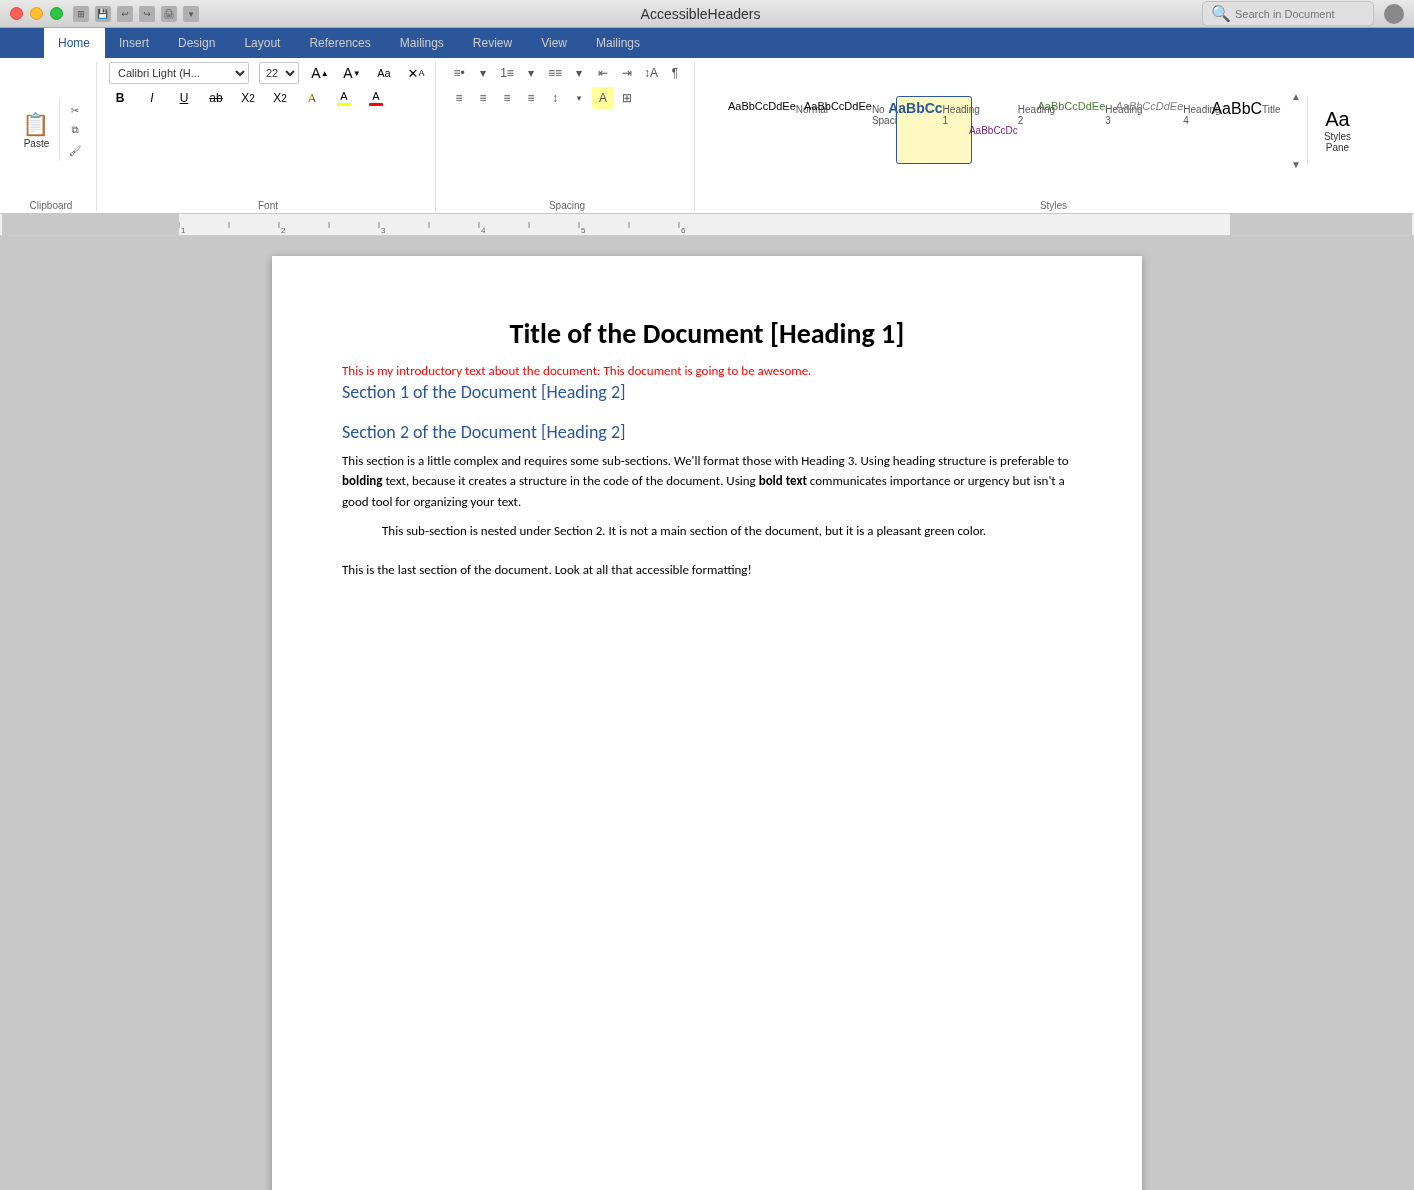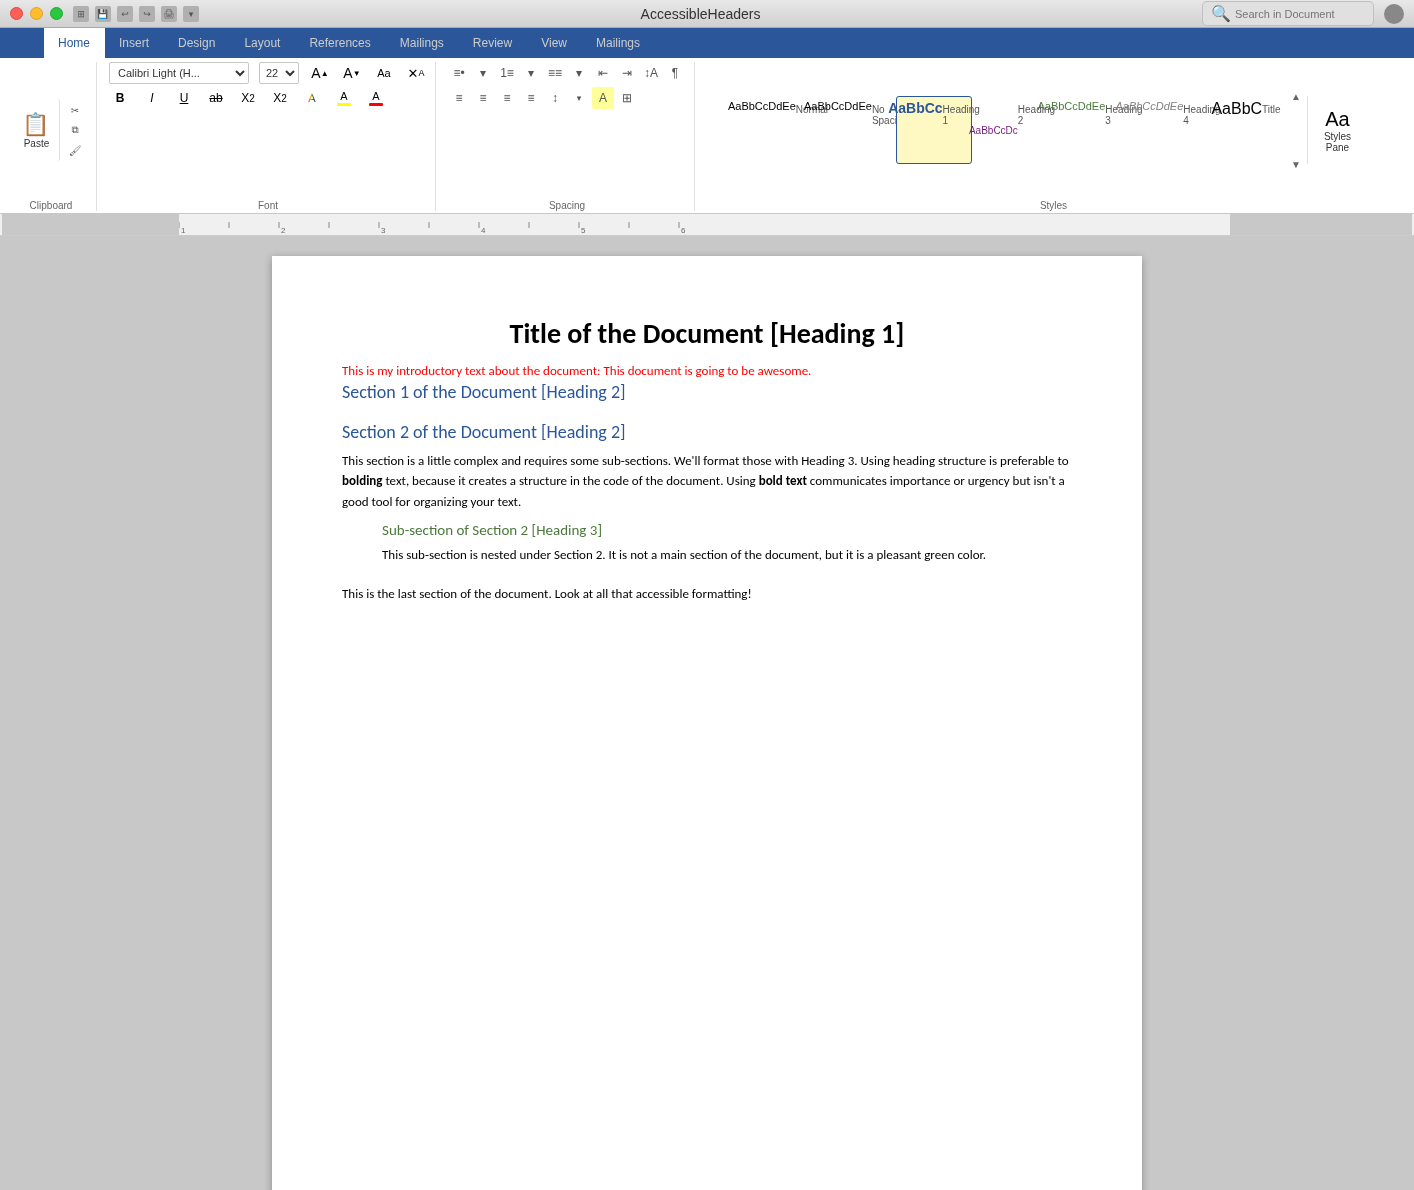--- a/index.html
+++ b/index.html
@@ -342,21 +342,20 @@
         <h2 class="doc-h2">Section 1 of the Document [Heading 2]</h2>
       </div>
 
       <div class="doc-section">
         <h2 class="doc-h2">Section 2 of the Document [Heading 2]</h2>
         <p class="doc-body">
           This section is a little complex and requires some sub-sections. We'll format those with Heading 3. Using heading structure is preferable to <strong>bolding</strong> text, because it creates a structure in the code of the document. Using <strong>bold text</strong> communicates importance or urgency but isn't a good tool for organizing your text.
         </p>
 
         <div>
-          <h3 class="doc-h3">Sub-section of Section 2 [Heading 3]</h3>
           <p class="doc-body-indented">This sub-section is nested under Section 2. It is not a main section of the document, but it is a pleasant green color.</p>
         </div>
       </div>
 
       <div class="doc-section">
         <p class="doc-body">This is the last section of the document. Look at all that accessible formatting!</p>
       </div>
 
     </div>
   </div>

